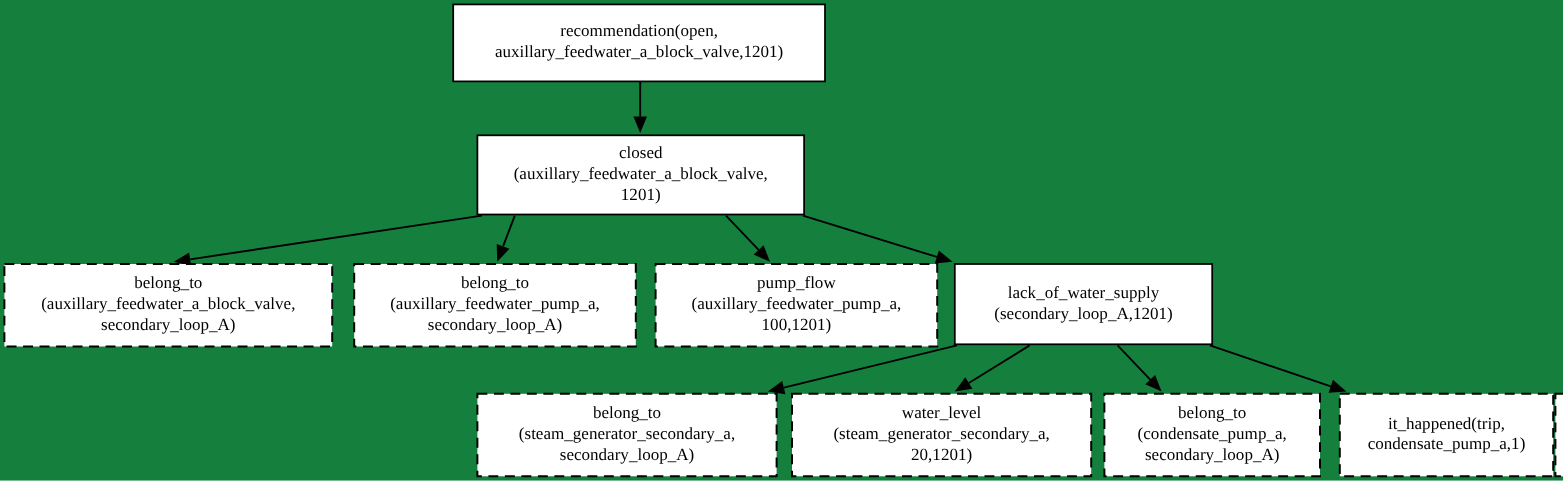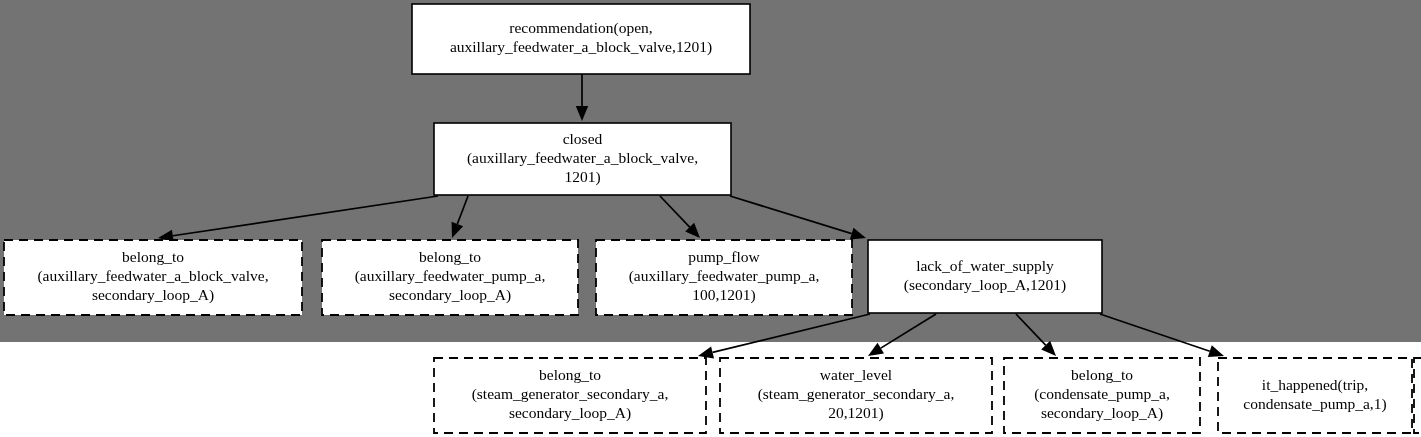--- a/index.html
+++ b/index.html
@@ -9,22 +9,22 @@
   }
   body {
     width: 1421px;
     height: 437px;
     font-family: "Liberation Serif", "DejaVu Serif", serif;
     overflow: hidden;
   }
   #diagram-root {
     position: relative;
     width: 1421px;
-    height: 342px;
-    background: #737373;
+    height: 437px;
+    background: #15803d;
     text-decoration: underline;
   }
   svg.graph-canvas {
     position: absolute;
     left: 0;
     top: 0;
     width: 1421px;
     height: 437px;
     display: block;
   }

